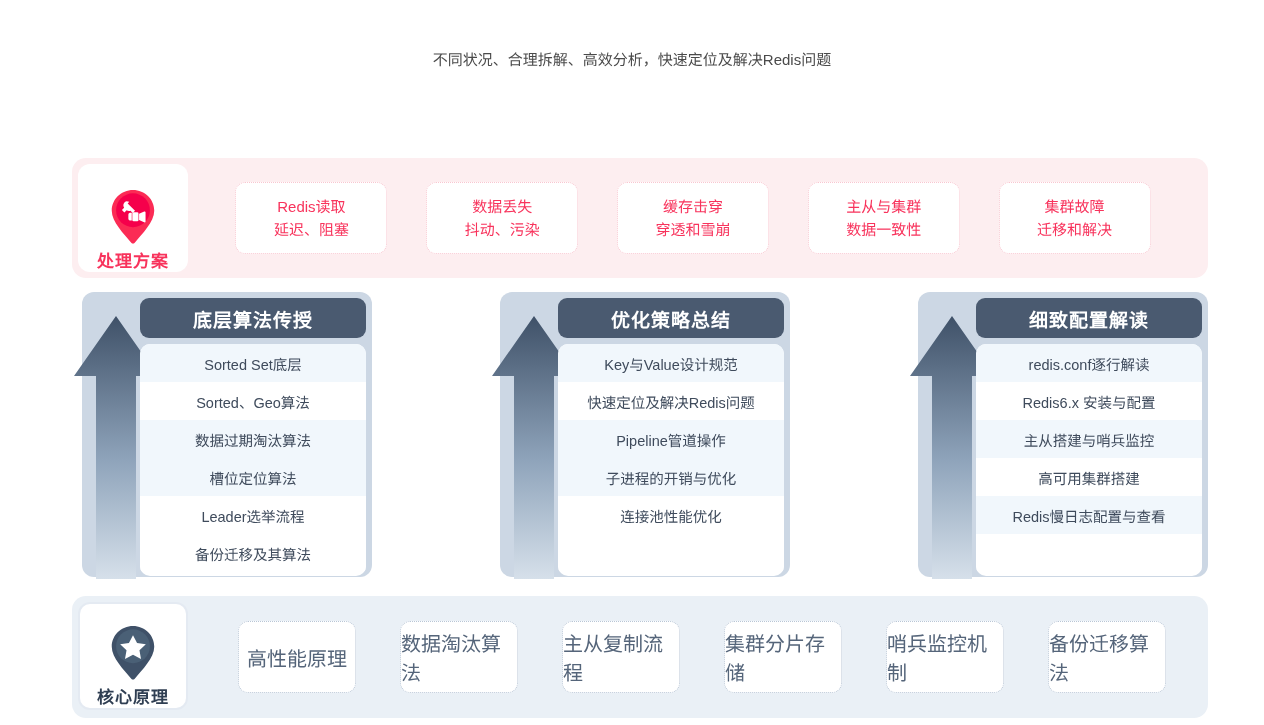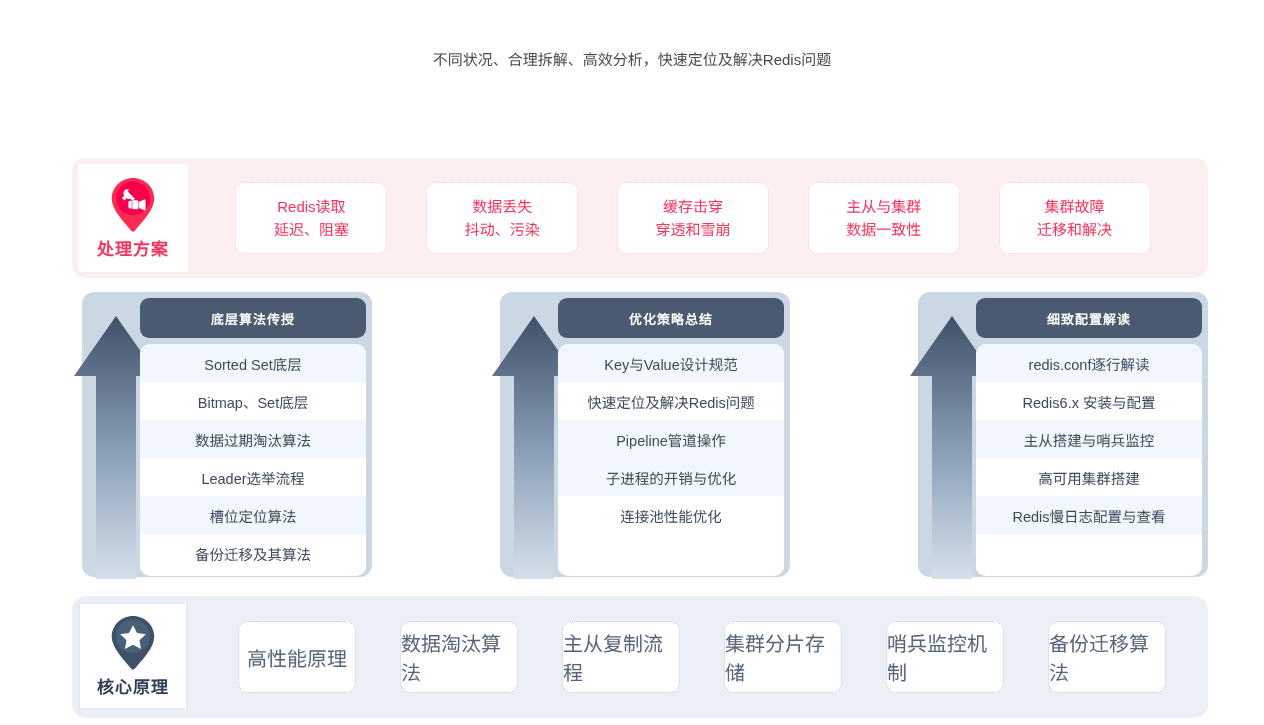--- a/index.html
+++ b/index.html
@@ -48,25 +48,25 @@
     display: flex;
     align-items: center;
   }
   .badge-card {
     position: absolute;
     left: 6px;
     top: 6px;
     width: 110px;
     height: 108px;
     background: #ffffff;
-    border-radius: 2px;
+    border-radius: 12px;
     display: flex;
     flex-direction: column;
     align-items: center;
-    justify-content: center;
+    justify-content: flex-end;
     box-sizing: border-box;
   }
   .badge-card-blue {
     background: #ffffff;
     border: 2px solid #e4eaf2;
   }
   .badge-pin {
     width: 48px;
     height: 56px;
     position: relative;
@@ -145,21 +145,21 @@
     left: 68px;
     top: 6px;
     width: 226px;
     z-index: 3;
   }
   .pillar-header {
     height: 40px;
     background: #4a5a70;
     border-radius: 9px;
     color: #ffffff;
-    font-size: 13px;
+    font-size: 19px;
     font-weight: bold;
     letter-spacing: 1px;
     display: flex;
     align-items: center;
     justify-content: center;
   }
   .pillar-list {
     margin-top: 6px;
     background: #ffffff;
     border-radius: 10px;
@@ -276,24 +276,24 @@
             <stop offset="100%" stop-color="#d6e0ea"></stop>
           </linearGradient>
         </defs>
         <path d="M44 18 L86 78 L64 78 L64 281 L24 281 L24 78 L2 78 Z" fill="url(#ag1)"></path>
       </svg>
     </div>
     <div class="pillar-body">
       <div class="pillar-header">底层算法传授</div>
       <div class="pillar-list">
         <div class="pillar-item odd">Sorted Set底层</div>
-        <div class="pillar-item even">Bitmap、Set底层</div>
+        <div class="pillar-item even">Sorted、Geo算法</div>
         <div class="pillar-item odd">数据过期淘汰算法</div>
+        <div class="pillar-item odd">槽位定位算法</div>
         <div class="pillar-item even">Leader选举流程</div>
-        <div class="pillar-item odd">槽位定位算法</div>
         <div class="pillar-item even">备份迁移及其算法</div>
       </div>
     </div>
   </div>
 
   <div class="pillar">
     <div class="pillar-backing"></div>
     <div class="pillar-arrow">
       <svg viewBox="0 0 88 285" width="88" height="285" preserveAspectRatio="none" aria-hidden="true">
         <defs>

